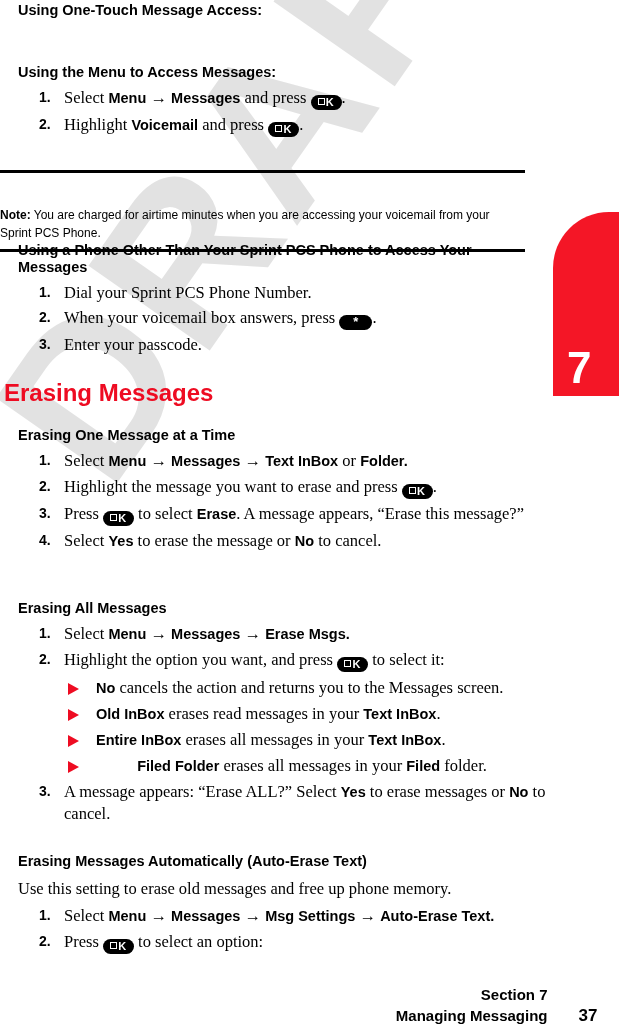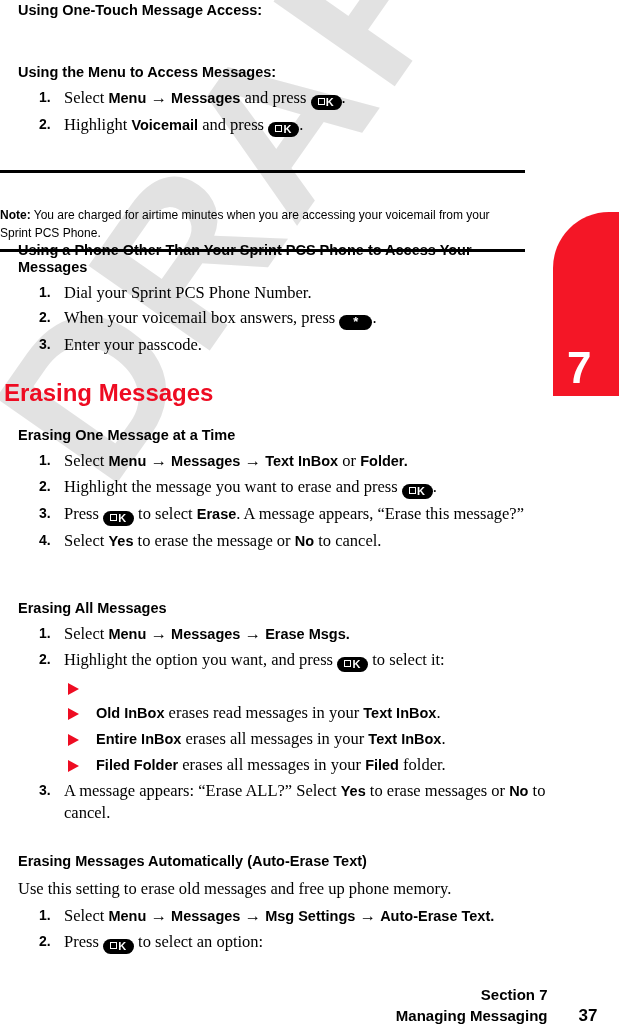--- a/index.html
+++ b/index.html
@@ -375,33 +375,34 @@
       <span class="txt"><span>Select </span><span class="bold-sans">Menu</span><span class="arrow-sep"> → </span><span class="bold-sans">Messages</span><span class="arrow-sep"> → </span><span class="bold-sans">Erase Msgs.</span></span>
     </div>
 
     <div class="num-row body-ser" style="margin-top:4px;">
       <span class="num">2.</span>
       <span class="txt"><span>Highlight the option you want, and press </span><span class="keycap key-ok"><span class="ok-box"></span>K</span><span> to select it:</span></span>
     </div>
 
     <div class="bul-row indent2 body-ser" style="margin-top:5px;">
       <span class="tri"></span>
+      <span class="txt"><span class="bold-sans">No</span><span> cancels the action and returns you to the Messages screen.</span></span>
     </div>
 
     <div class="bul-row indent2 body-ser" style="margin-top:4px;">
       <span class="tri"></span>
       <span class="txt"><span class="bold-sans">Old InBox</span><span> erases read messages in your </span><span class="bold-sans">Text InBox</span><span>.</span></span>
     </div>
 
     <div class="bul-row indent2 body-ser" style="margin-top:4px;">
       <span class="tri"></span>
       <span class="txt"><span class="bold-sans">Entire InBox</span><span> erases all messages in your </span><span class="bold-sans">Text InBox</span><span>.</span></span>
     </div>
 
-    <div class="bul-row indent2 body-ser" style="margin-top:4px;">
+    <div class="bul-row indent2 body-ser" style="margin-top:4px;text-align:center;">
       <span class="tri"></span>
       <span class="txt"><span class="bold-sans">Filed Folder</span><span> erases all messages in your </span><span class="bold-sans">Filed</span><span> folder.</span></span>
     </div>
 
     <div class="num-row body-ser" style="margin-top:4px; width:497px;">
       <span class="num">3.</span>
       <span class="txt"><span>A message appears: “Erase ALL?” Select </span><span class="bold-sans">Yes</span><span> to erase messages or </span><span class="bold-sans">No</span><span> to cancel.</span></span>
     </div>
   </div>
 

